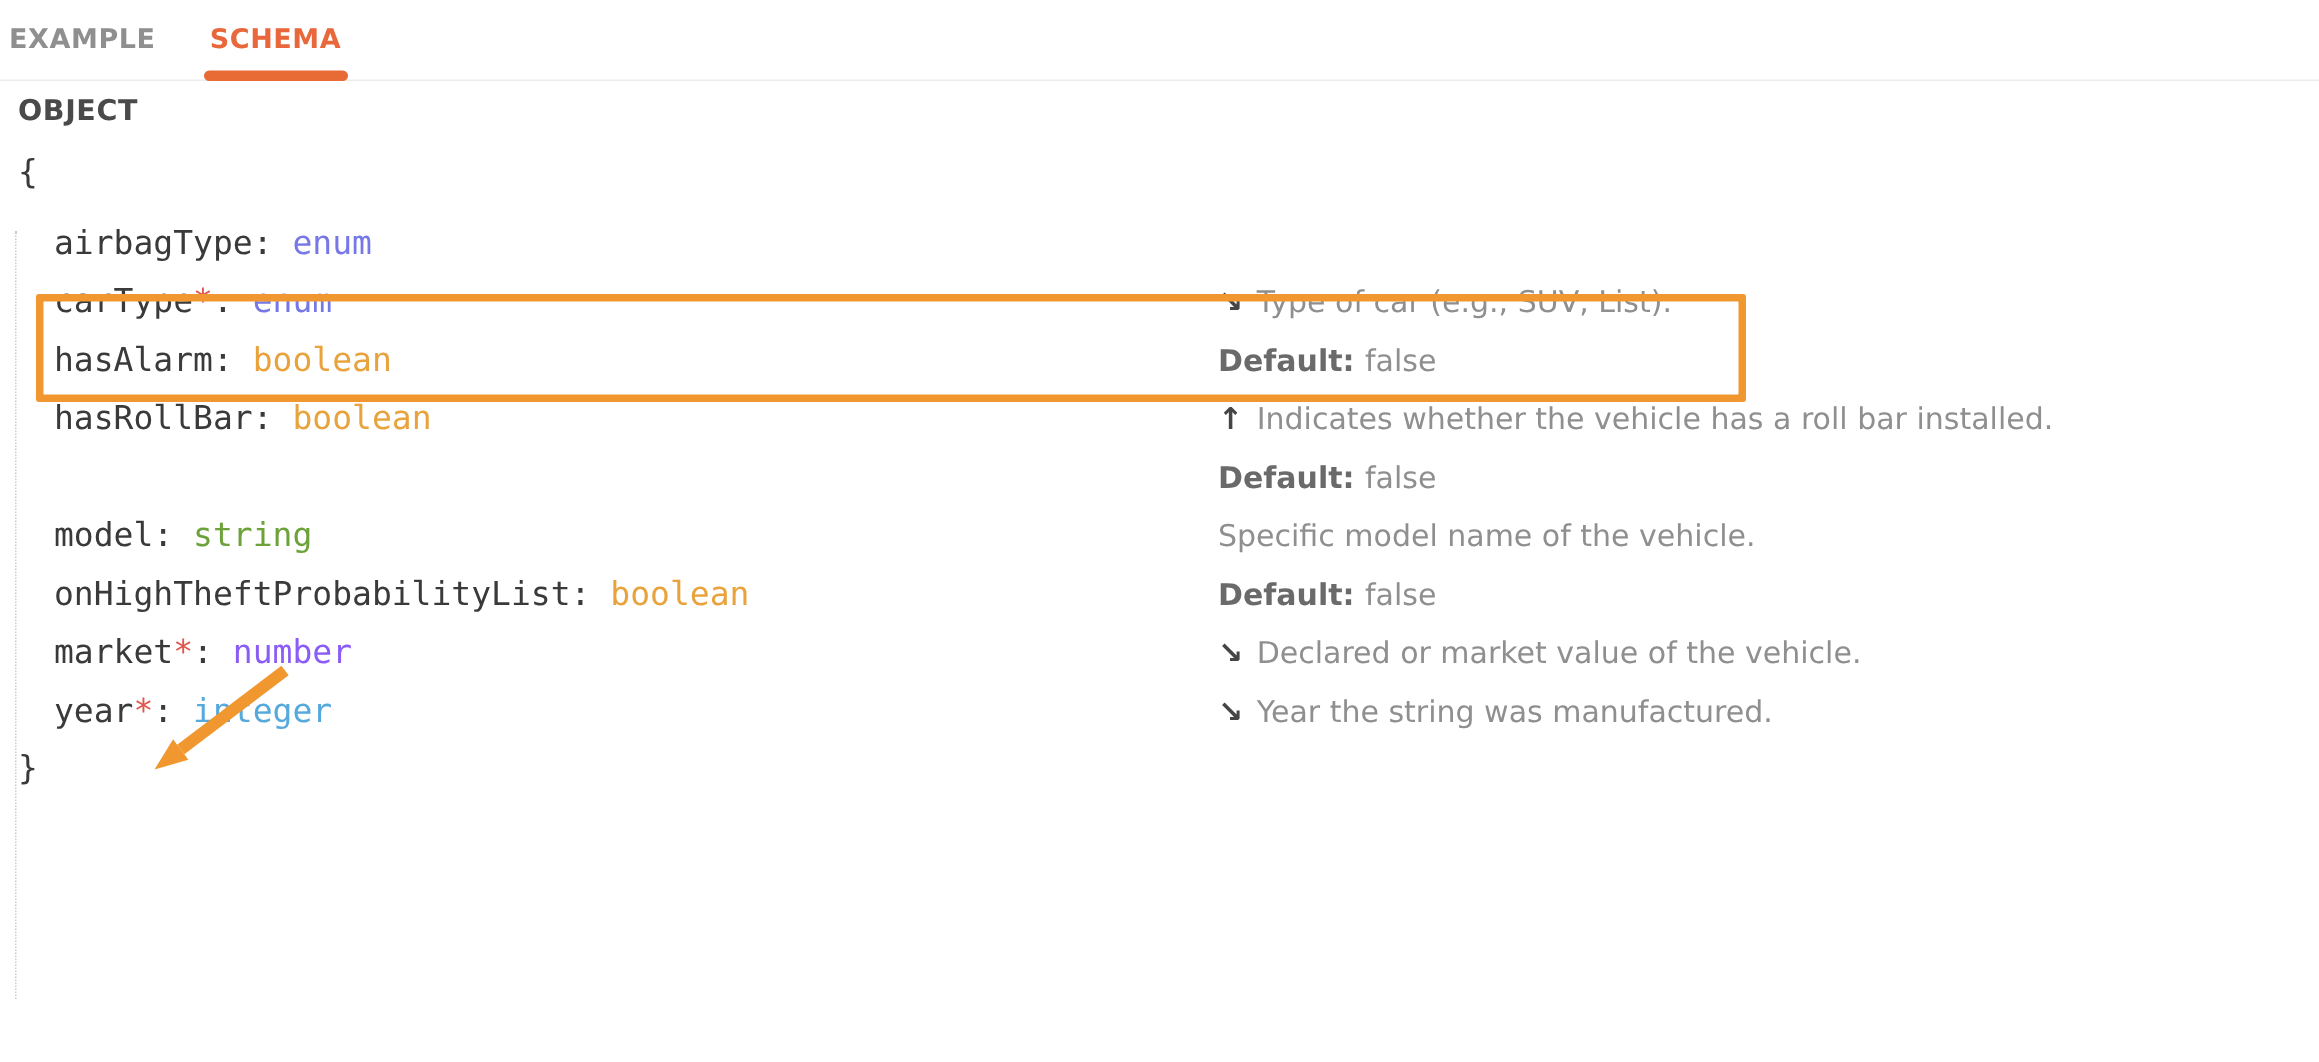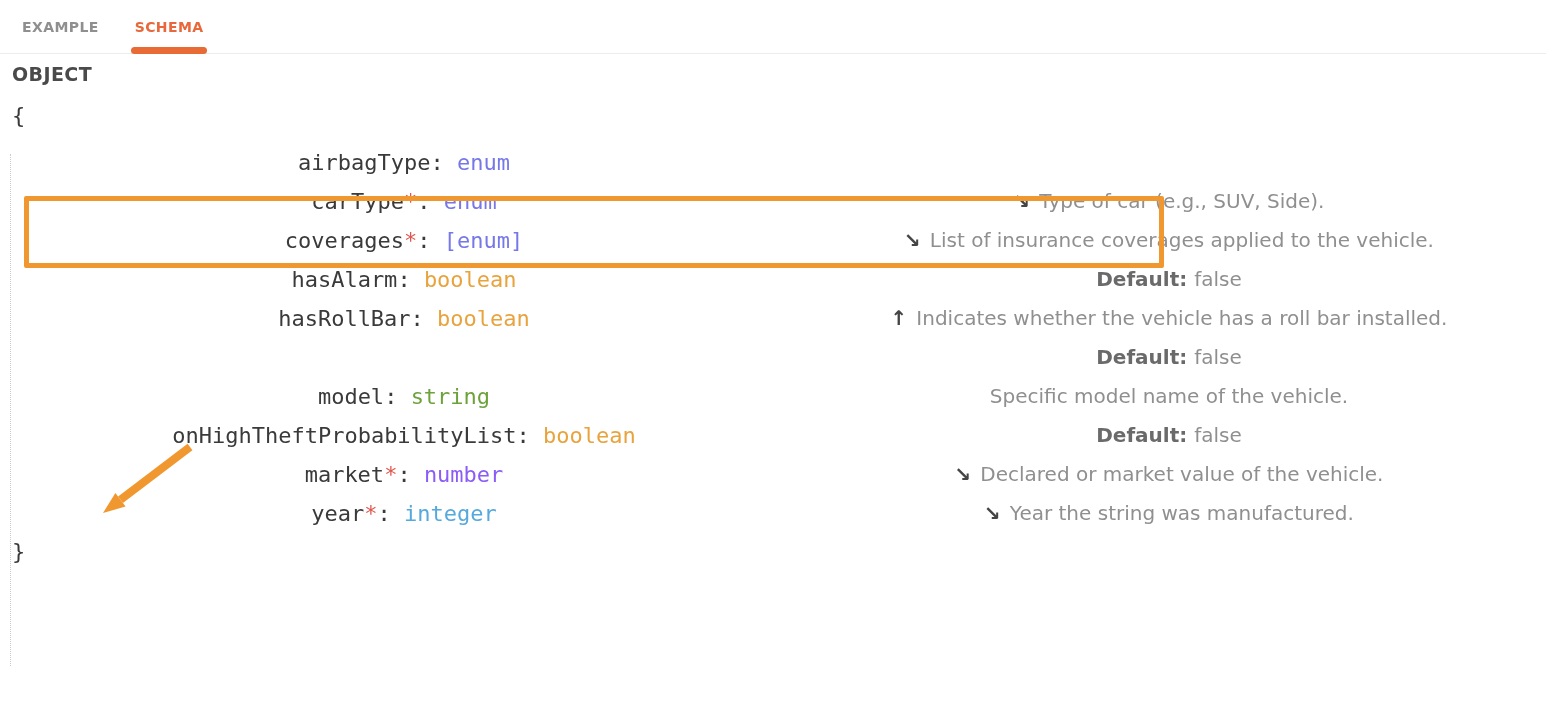--- a/index.html
+++ b/index.html
@@ -12,23 +12,23 @@
     font-family:"DejaVu Sans", sans-serif;
   }
 
   
   .tabs {
     position:relative;
     height:54px;
     border-bottom:1px solid #ececec;
     display:flex;
     align-items:center;
-    padding-left:22px;
+    padding-left:6px;
     gap:36px;
-    font-size:14px;
+    font-size:18px;
     font-weight:bold;
     letter-spacing:.4px;
   }
   .tab { cursor:pointer; }
   .tab.inactive { color:#8f8f8f; }
   .tab.active {
     color:#e8673b;
     position:relative;
     height:100%;
     display:flex;
@@ -55,21 +55,21 @@
   
   .schema { position:relative; }
   .brace {
     font-family:"DejaVu Sans Mono", monospace;
     font-size:22px;
     color:#3a3a3a;
     padding-left:12px;
     line-height:38px;
   }
   .brace.open { margin-top:10px; }
-  .rows { margin-top:8px; padding-left:16px;text-align:center; }
+  .rows { margin-top:8px; padding-left:36px; }
   .row { display:flex; align-items:flex-start; }
   .cell-left {
     flex:none;
     width:776px;
     font-family:"DejaVu Sans Mono", monospace;
     font-size:22px;
     line-height:39px;
     white-space:pre;
     color:#3a3a3a;
   }
@@ -130,27 +130,21 @@
 
   <div class="schema">
     <div class="brace open">{</div>
     <div class="rows" id="rows">
         <div class="row">
           <div class="cell-left"><span class="fname">airbagType</span><span class="colon">: </span><span class="ftype" style="color: rgb(118, 120, 232);">enum</span></div>
         </div>
         <div class="row">
           <div class="cell-left"><span class="fname">carType</span><span class="req">*</span><span class="colon">: </span><span class="ftype" style="color: rgb(118, 120, 232);">enum</span></div>
           <div class="cell-right">
-            <div class="doc-line"><span class="doc-arrow">↘</span><span class="doc-text">Type of car (e.g., SUV, Side).</span></div>
-          </div>
-        </div>
-        <div class="row">
-          <div class="cell-left"><span class="fname">coverages</span><span class="req">*</span><span class="colon">: </span><span class="ftype" style="color: rgb(118, 120, 232);">[enum]</span></div>
-          <div class="cell-right">
-            <div class="doc-line"><span class="doc-arrow">↘</span><span class="doc-text">List of insurance coverages applied to the vehicle.</span></div>
+            <div class="doc-line"><span class="doc-arrow">↘</span><span class="doc-text">Type of car (e.g., SUV, List).</span></div>
           </div>
         </div>
         <div class="row">
           <div class="cell-left"><span class="fname">hasAlarm</span><span class="colon">: </span><span class="ftype" style="color: rgb(232, 163, 61);">boolean</span></div>
           <div class="cell-right">
             <div class="doc-line"><span class="doc-label">Default: </span><span class="doc-text">false</span></div>
           </div>
         </div>
         <div class="row">
           <div class="cell-left"><span class="fname">hasRollBar</span><span class="colon">: </span><span class="ftype" style="color: rgb(232, 163, 61);">boolean</span></div>

